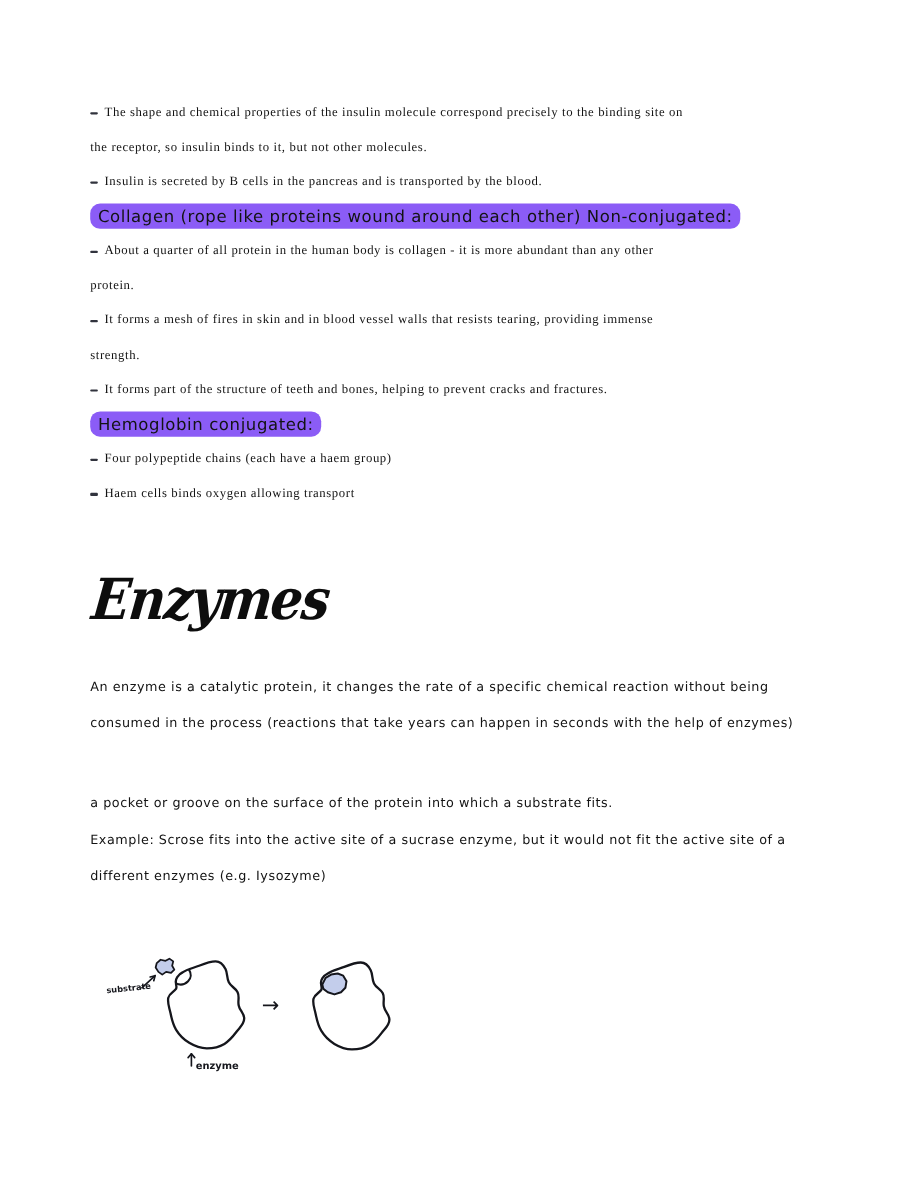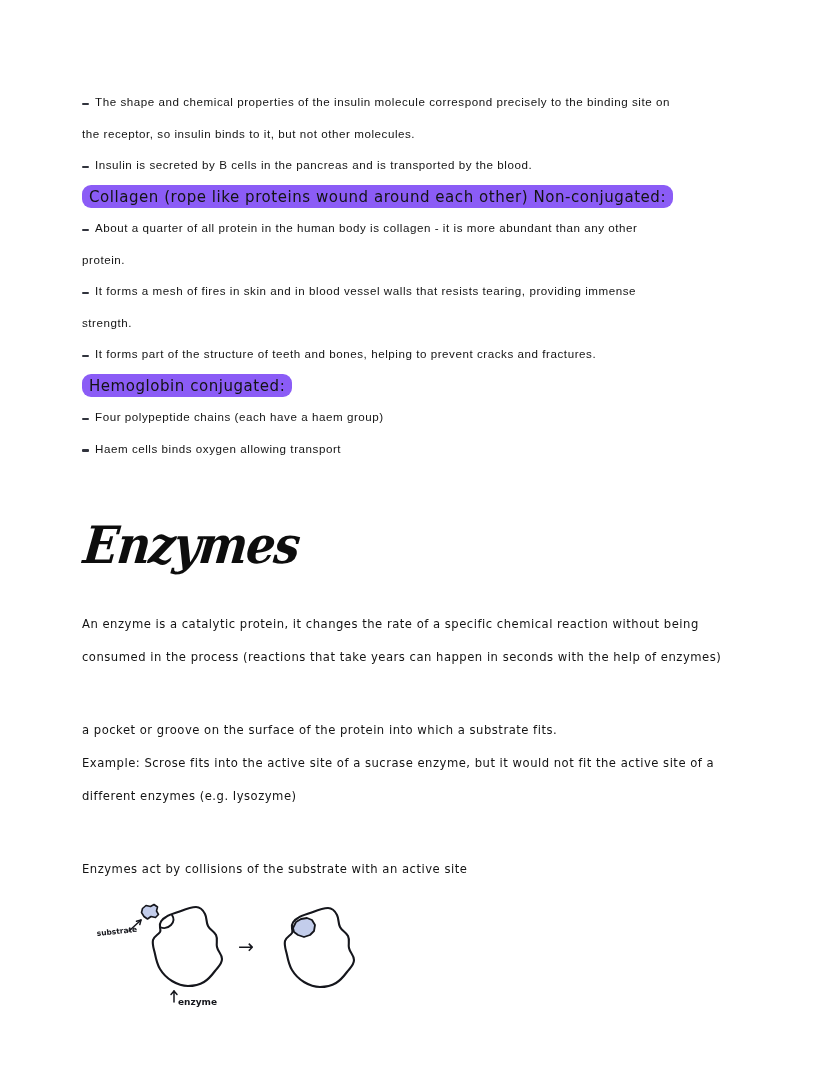--- a/index.html
+++ b/index.html
@@ -27,21 +27,21 @@
 
   .content {
     position: absolute;
     left: 82px;
     top: 86px;
     width: 672px;
   }
 
   
   .note-line {
-    font-family: Liberation Sans, sans-serif;
+    font-family: Liberation Serif, serif;
     font-size: 11.6px;
     letter-spacing: 0.55px;
     color: #131313;
     line-height: 31.5px;
     white-space: nowrap;
   }
 
   .bullet-row {
     display: flex;
     align-items: baseline;
@@ -203,23 +203,20 @@
     <div class="spacer-md"></div>
 
     <div>
       <div class="para-line">a pocket or groove on the surface of the protein into which a substrate fits.</div>
       <div class="para-line">Example: Scrose fits into the active site of a sucrase enzyme, but it would not fit the active site of a</div>
       <div class="para-line">different enzymes (e.g. Iysozyme)</div>
     </div>
 
     <div class="spacer-md"></div>
 
-    <div>
-      <div class="para-line">Enzymes act by collisions of the substrate with an active site</div>
-    </div>
 
     <div class="diagram-wrap">
       <svg class="diagram-svg" width="290" height="110" viewBox="0 0 290 110">
 
         <path d="M46.5 10.5 L50 7.5 L54.5 8.5 L58 6.5 L61.5 9 L60.5 13 L62.5 16.5
                  L59.5 19.5 L55 18.5 L51.5 21 L48 18.5 L45.5 14.5 Z" fill="#c3cdeb" stroke="#15161c" stroke-width="1.6" stroke-linejoin="round"></path>
 
         <path d="M33 33 L45 22" fill="none" stroke="#15161c" stroke-width="1.5" stroke-linecap="round"></path>
         <path d="M45 22 L40.5 23.2 M45 22 L43.8 26.6" fill="none" stroke="#15161c" stroke-width="1.5" stroke-linecap="round"></path>
 

